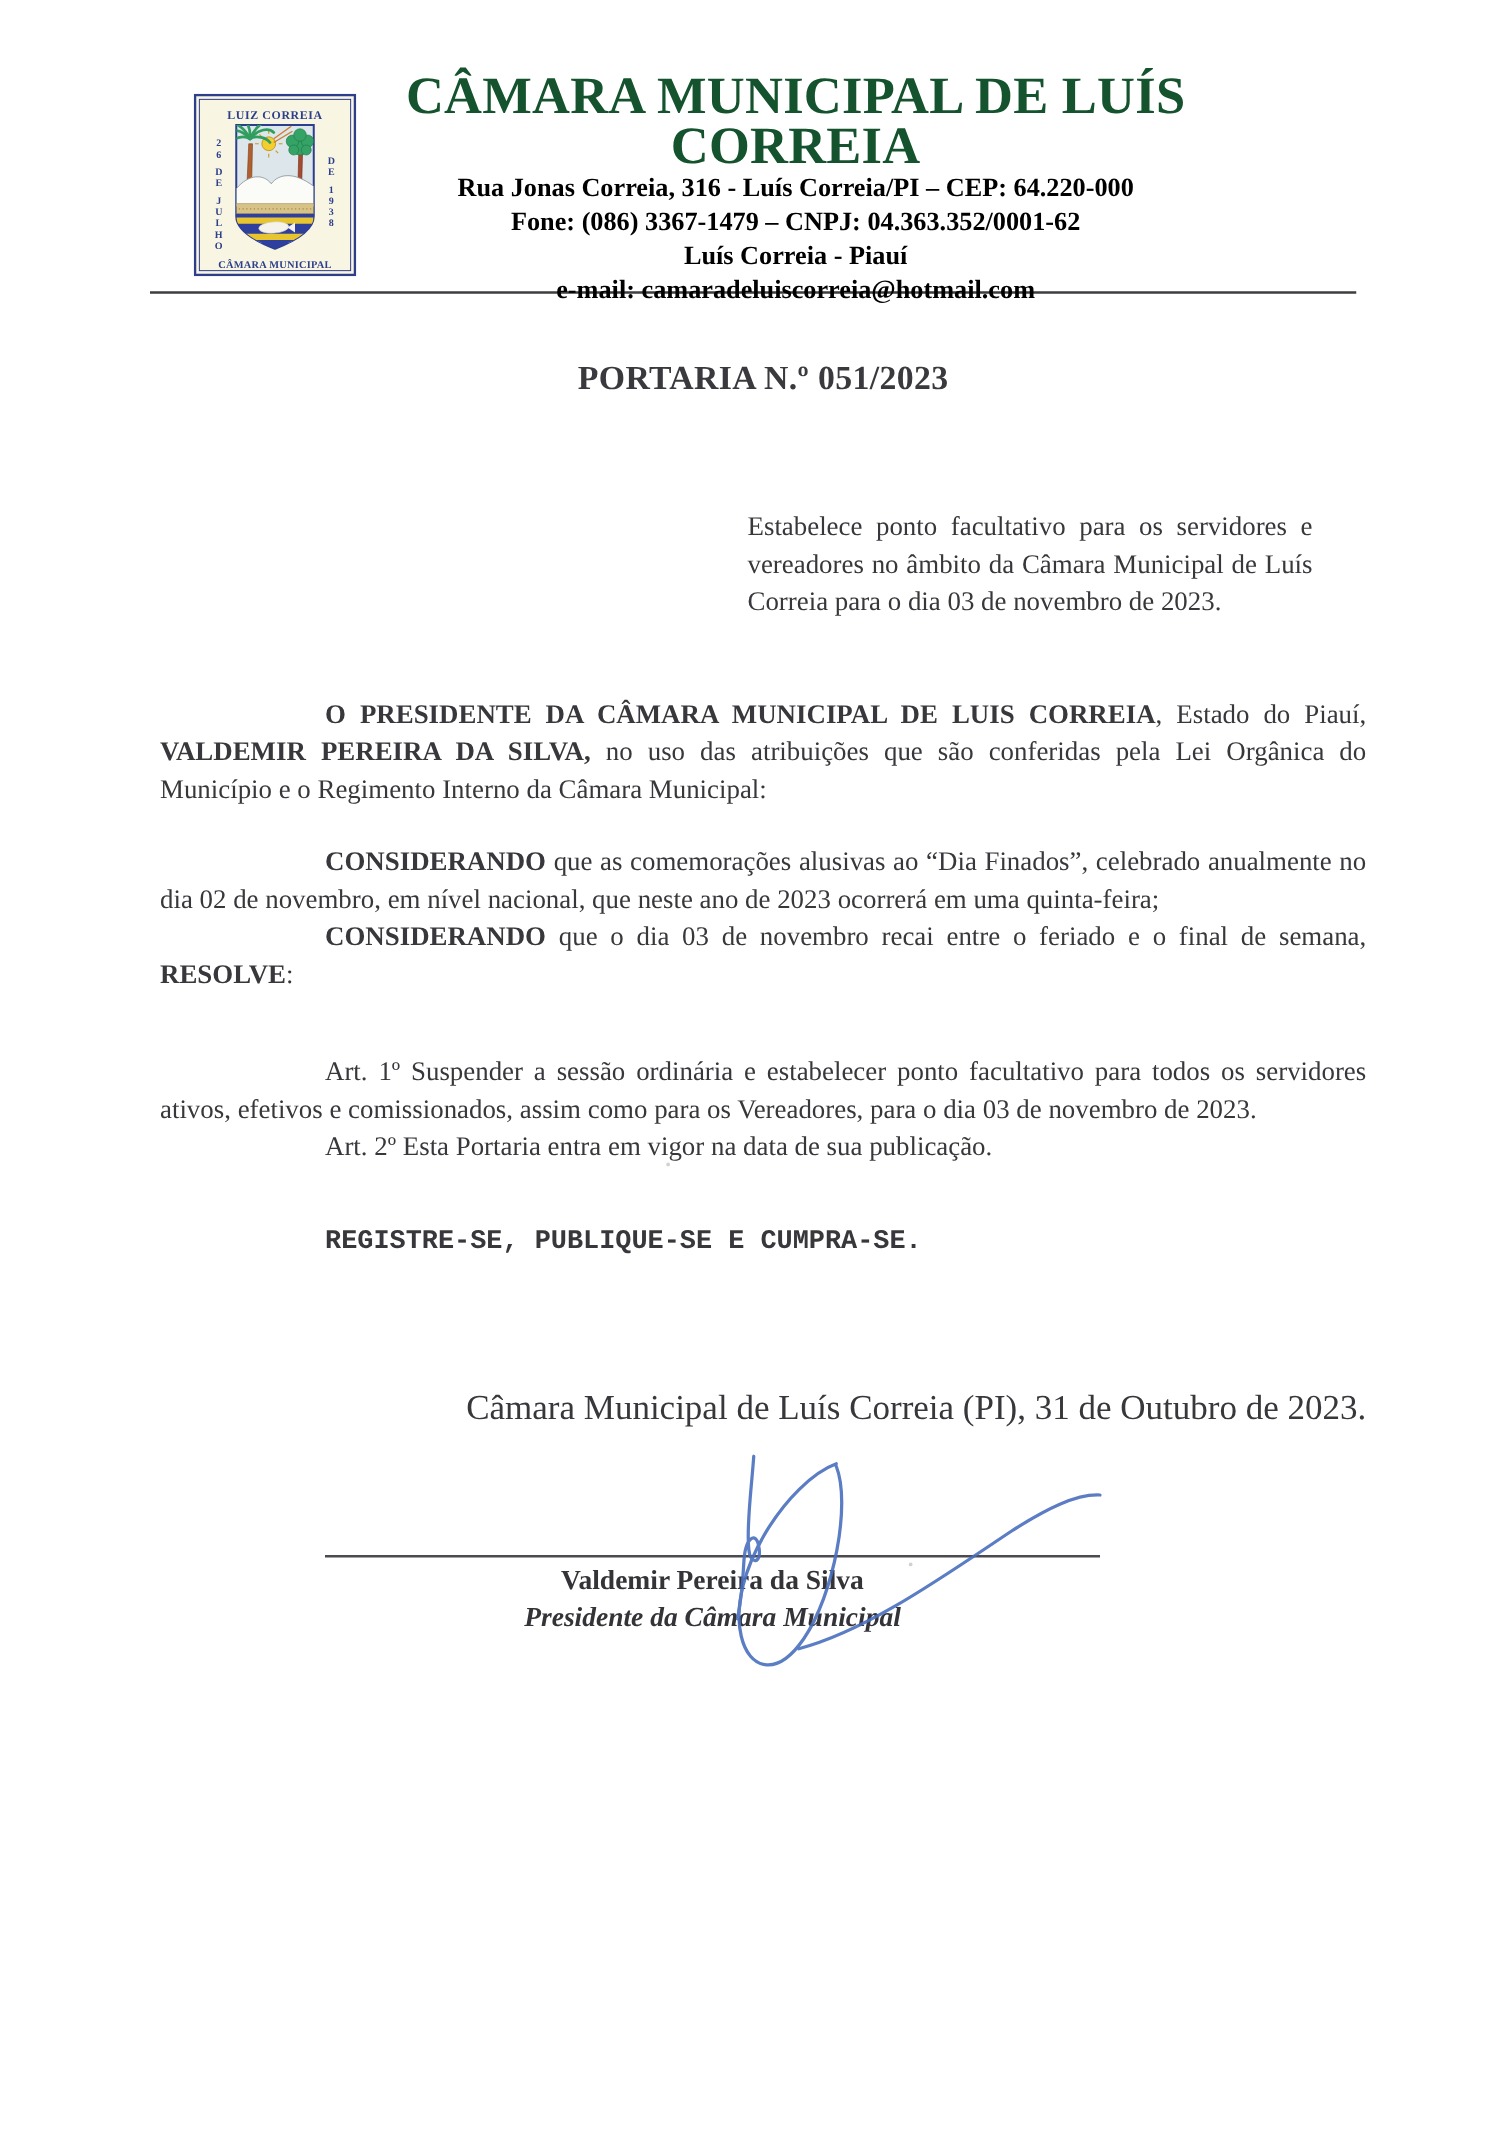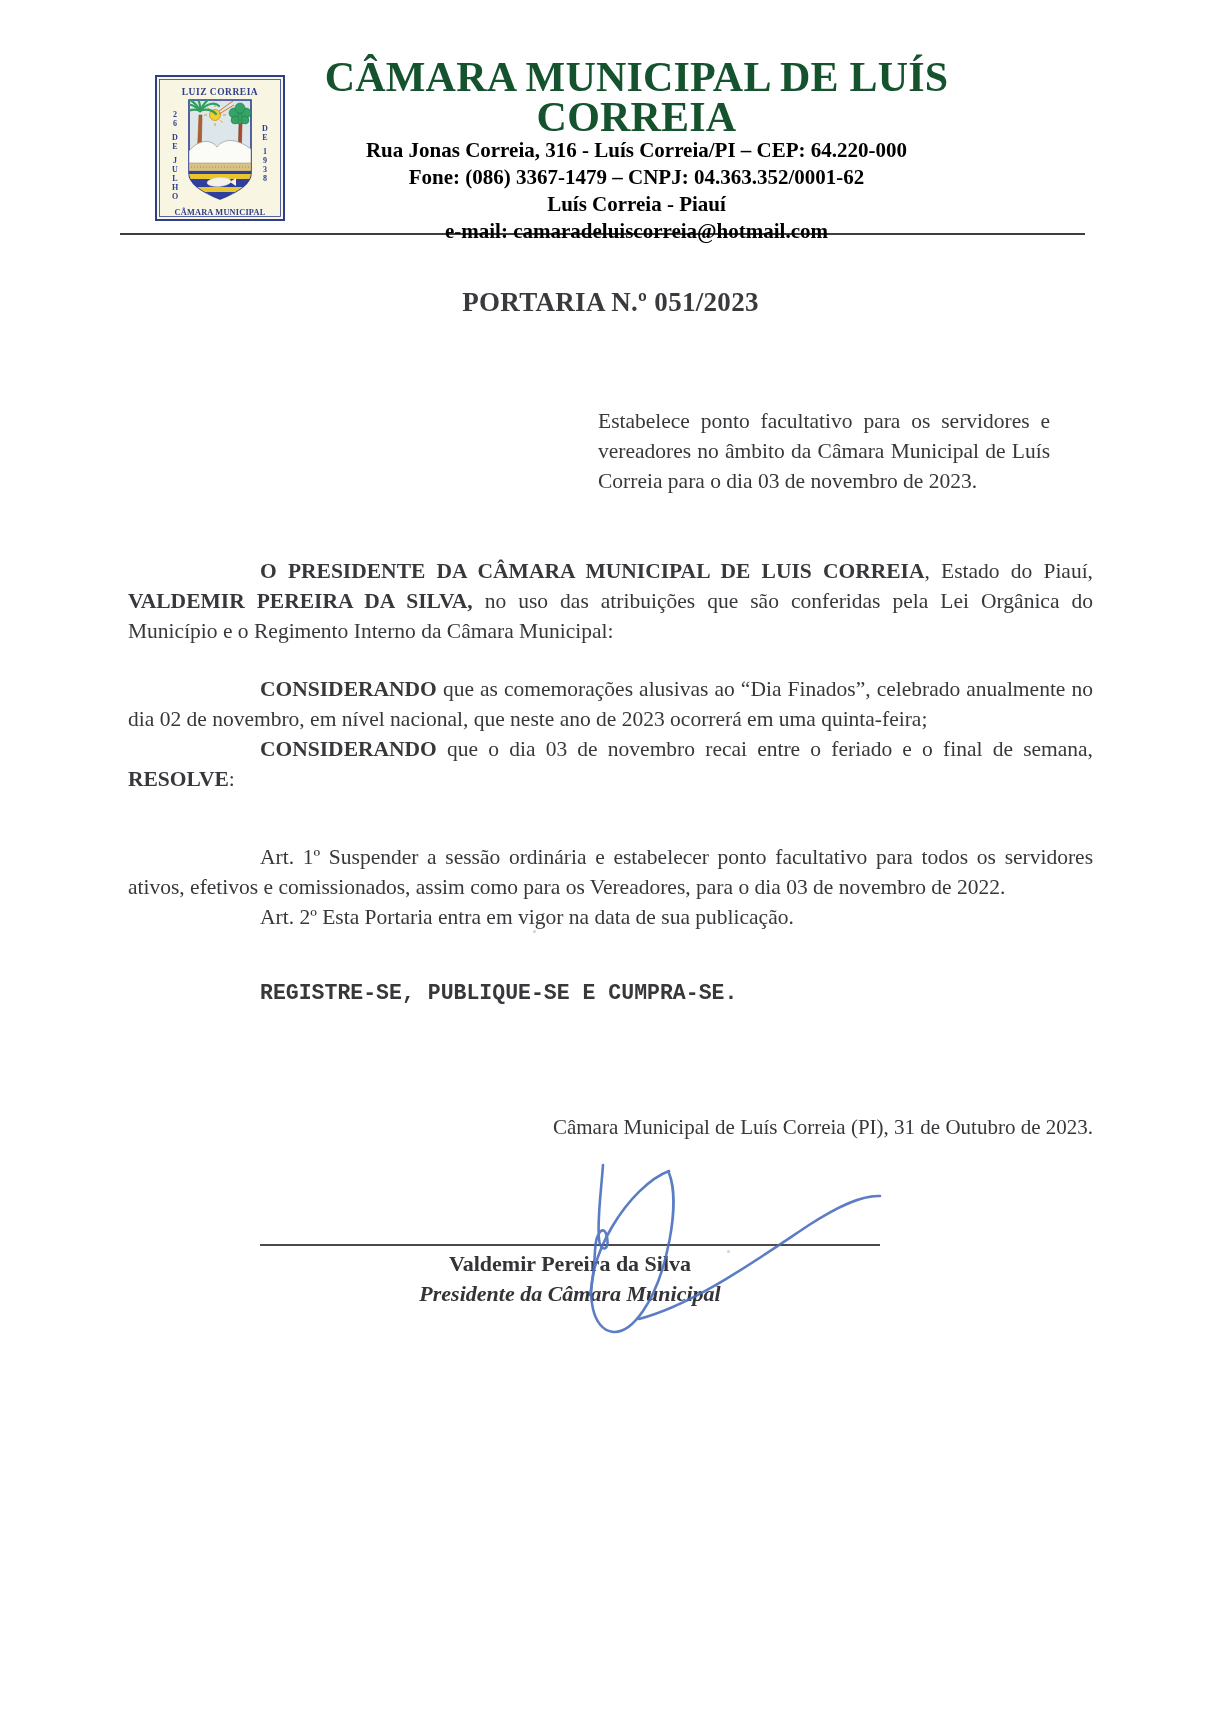--- a/index.html
+++ b/index.html
@@ -21,21 +21,21 @@
   .lh-line{font-size:21px;font-weight:bold;line-height:27px;color:#000000;}
   .divider{border:none;border-top:2.5px solid #3e3e42;margin:28px 8px 0 -8px;}
   
   .doc-title{margin:52px 0 0 0;text-align:center;font-size:27px;font-weight:bold;letter-spacing:.3px;color:#3a3a3e;}
   .ementa{margin:88px 0 0 470px;width:452px;text-align:justify;font-size:21.5px;line-height:30px;}
   .body-par{margin:0;text-align:justify;font-size:21.5px;line-height:30px;text-indent:132px;}
   .mt-preamble{margin-top:60px;}
   .mt-consid{margin-top:28px;}
   .mt-art{margin-top:48px;}
   .order-line{margin:46px 0 0 132px;font-size:21.5px;font-weight:bold;line-height:30px;font-family:Liberation Mono, monospace;}
-  .dateline{margin:104px 0 0 0;text-align:right;font-size:21px;line-height:30px;}
+  .dateline{margin:104px 0 0 0;text-align:right;font-size:28px;line-height:30px;}
   
   .sig-block{position:relative;margin:102px 0 0 132px;width:620px;text-align:center;}
   .sig-line{border:none;border-top:2px solid #4a4a4f;margin:0;}
   .sig-name{margin-top:3px;font-size:22px;font-weight:bold;line-height:30px;color:#333338;}
   .sig-role{font-size:22px;font-weight:bold;font-style:italic;line-height:30px;color:#333338;}
   .sig-stroke{position:absolute;left:283px;top:-85px;pointer-events:none;}
   .speckle{position:absolute;width:3px;height:3px;border-radius:50%;background:#9a9a9a;opacity:.45;}
 </style>
 </head>
 <body>
@@ -141,21 +141,21 @@
     <h2 class="doc-title">PORTARIA N.º 051/2023</h2>
 
     <p class="ementa">Estabelece ponto facultativo para os servidores e vereadores no âmbito da Câmara Municipal de Luís Correia para o dia 03 de novembro de 2023.</p>
 
     <p class="body-par mt-preamble"><b>O PRESIDENTE DA CÂMARA MUNICIPAL DE LUIS CORREIA</b><span>, Estado do Piauí, </span><b>VALDEMIR PEREIRA DA SILVA,</b><span> no uso das atribuições que são conferidas pela Lei Orgânica do Município e o Regimento Interno da Câmara Municipal:</span></p>
 
     <p class="body-par mt-consid"><b>CONSIDERANDO</b><span> que as comemorações alusivas ao “Dia Finados”, celebrado anualmente no dia 02 de novembro, em nível nacional, que neste ano de 2023 ocorrerá em uma quinta-feira;</span></p>
 
     <p class="body-par"><b>CONSIDERANDO</b><span> que o dia 03 de novembro recai entre o feriado e o final de semana, </span><b>RESOLVE</b><span>:</span></p>
 
-    <p class="body-par mt-art">Art. 1º Suspender a sessão ordinária e estabelecer ponto facultativo para todos os servidores ativos, efetivos e comissionados, assim como para os Vereadores, para o dia 03 de novembro de 2022.</p>
+    <p class="body-par mt-art">Art. 1º Suspender a sessão ordinária e estabelecer ponto facultativo para todos os servidores ativos, efetivos e comissionados, assim como para os Vereadores, para o dia 03 de novembro de 2023.</p>
 
     <p class="body-par">Art. 2º Esta Portaria entra em vigor na data de sua publicação.</p>
 
     <p class="order-line">REGISTRE-SE, PUBLIQUE-SE E CUMPRA-SE.</p>
 
     <p class="dateline">Câmara Municipal de Luís Correia (PI), 31 de Outubro de 2023.</p>
 
     <div class="sig-block">
       <svg class="sig-stroke" width="340" height="190" viewBox="0 0 340 190">
         <g fill="none" stroke="#4a6fbe" stroke-width="2.6" stroke-linecap="round" opacity="0.9">

